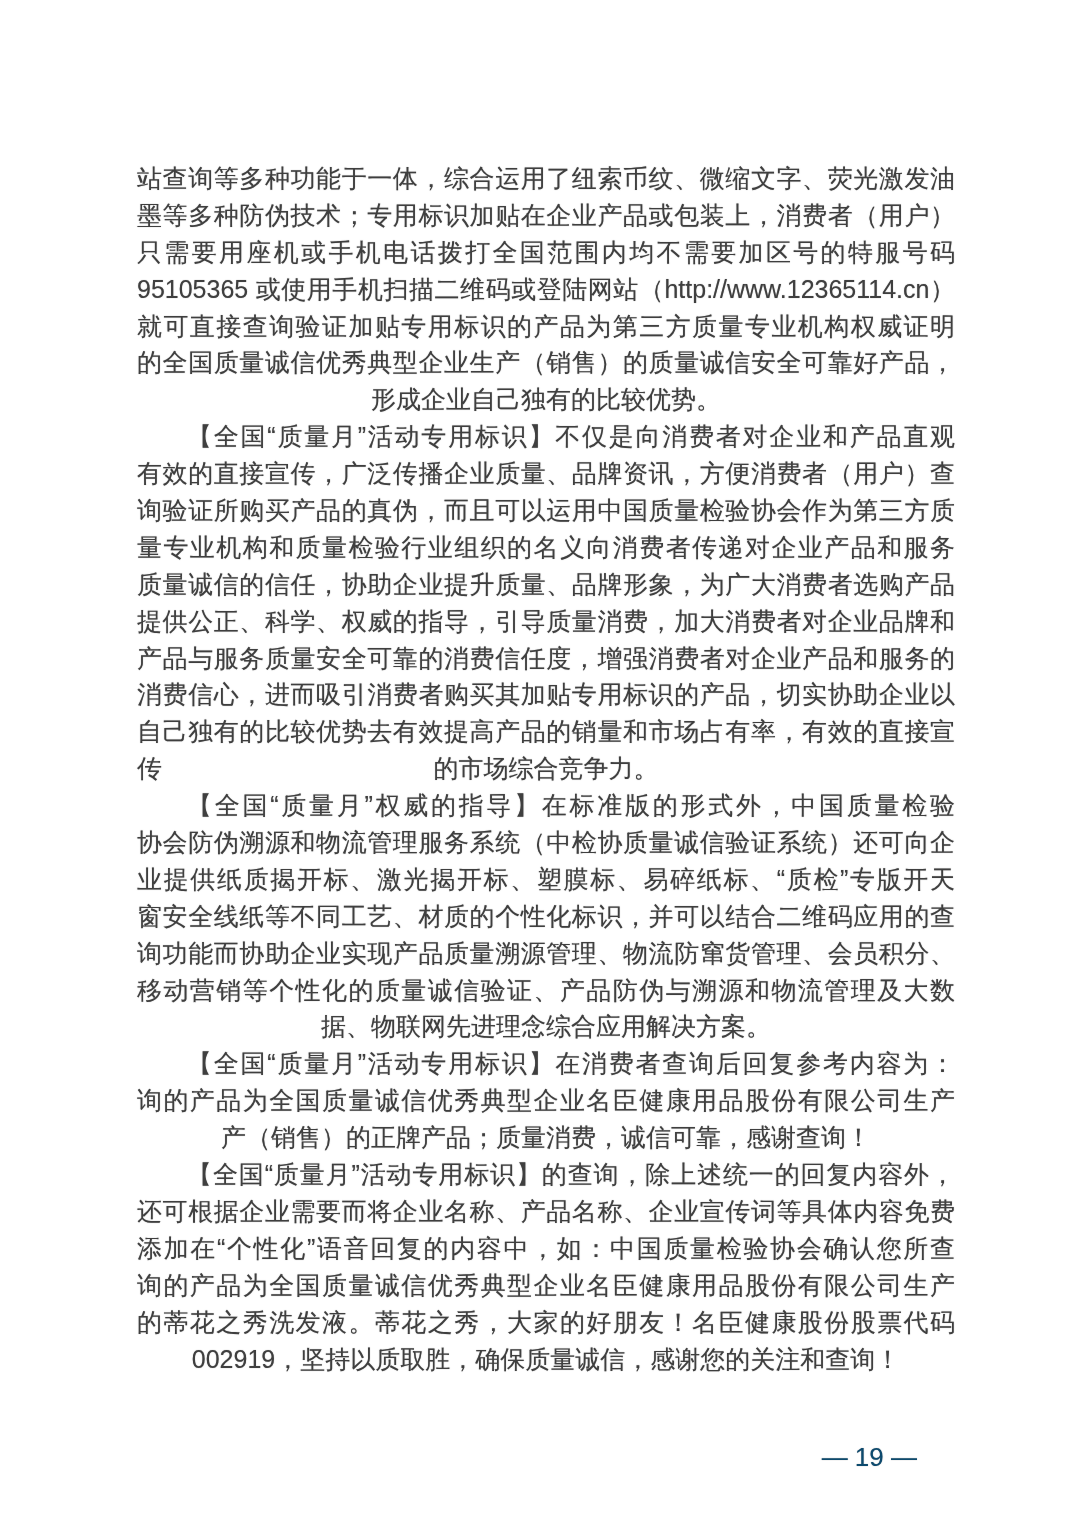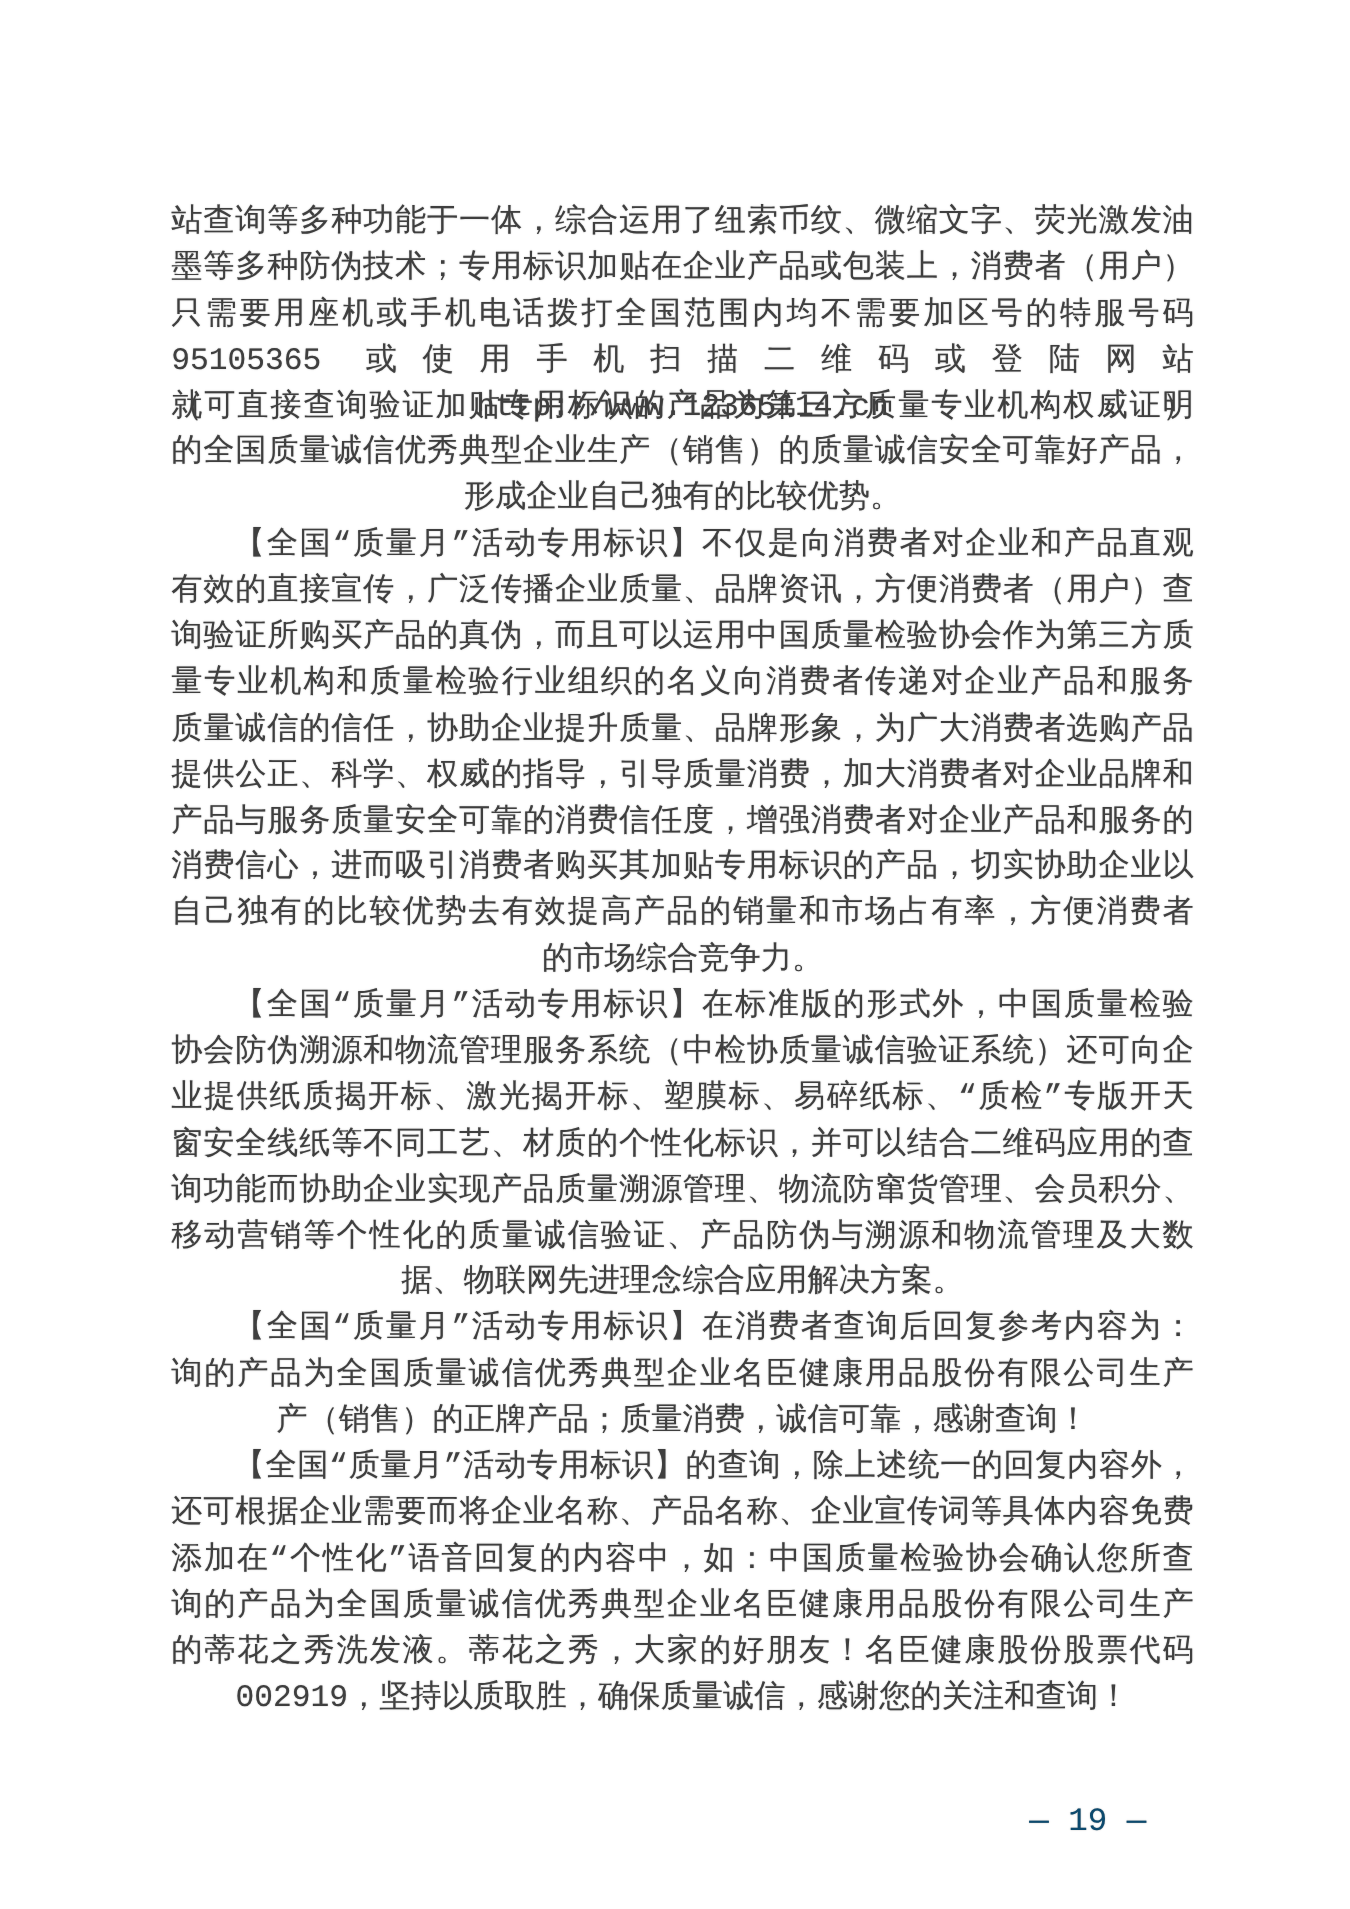--- a/index.html
+++ b/index.html
@@ -6,21 +6,21 @@
     margin: 0;
     padding: 0;
     background: #ffffff;
   }
   .page {
     position: relative;
     width: 1080px;
     height: 1527px;
     background: #ffffff;
     overflow: hidden;
-    font-family: Liberation Mono, monospace;
+    font-family: Liberation Sans, sans-serif;
   }
   .text-body {
     position: absolute;
     left: 137px;
     top: 160px;
     width: 818px;
     font-size: 25px;
     color: #3f3f3f;
     text-shadow: 0 0 1px rgba(70, 70, 70, 0.55);
   }
@@ -71,25 +71,25 @@
       </div>
       <div class="paragraph indent">
         <div class="line full first">【全国“质量月”活动专用标识】不仅是向消费者对企业和产品直观</div>
         <div class="line full">有效的直接宣传，广泛传播企业质量、品牌资讯，方便消费者（用户）查</div>
         <div class="line full">询验证所购买产品的真伪，而且可以运用中国质量检验协会作为第三方质</div>
         <div class="line full">量专业机构和质量检验行业组织的名义向消费者传递对企业产品和服务</div>
         <div class="line full">质量诚信的信任，协助企业提升质量、品牌形象，为广大消费者选购产品</div>
         <div class="line full">提供公正、科学、权威的指导，引导质量消费，加大消费者对企业品牌和</div>
         <div class="line full">产品与服务质量安全可靠的消费信任度，增强消费者对企业产品和服务的</div>
         <div class="line full">消费信心，进而吸引消费者购买其加贴专用标识的产品，切实协助企业以</div>
-        <div class="line full">自己独有的比较优势去有效提高产品的销量和市场占有率，方便消费者</div>
+        <div class="line full">自己独有的比较优势去有效提高产品的销量和市场占有率，有效的直接宣传</div>
         <div class="line">的市场综合竞争力。</div>
       </div>
       <div class="paragraph indent">
-        <div class="line full first">【全国“质量月”活动专用标识】在标准版的形式外，中国质量检验</div>
+        <div class="line full first">【全国“质量月”权威的指导】在标准版的形式外，中国质量检验</div>
         <div class="line full">协会防伪溯源和物流管理服务系统（中检协质量诚信验证系统）还可向企</div>
         <div class="line full">业提供纸质揭开标、激光揭开标、塑膜标、易碎纸标、“质检”专版开天</div>
         <div class="line full">窗安全线纸等不同工艺、材质的个性化标识，并可以结合二维码应用的查</div>
         <div class="line full">询功能而协助企业实现产品质量溯源管理、物流防窜货管理、会员积分、</div>
         <div class="line full">移动营销等个性化的质量诚信验证、产品防伪与溯源和物流管理及大数</div>
         <div class="line">据、物联网先进理念综合应用解决方案。</div>
       </div>
       <div class="paragraph indent">
         <div class="line full first">【全国“质量月”活动专用标识】在消费者查询后回复参考内容为：</div>
         <div class="line full">询的产品为全国质量诚信优秀典型企业名臣健康用品股份有限公司生产</div>

